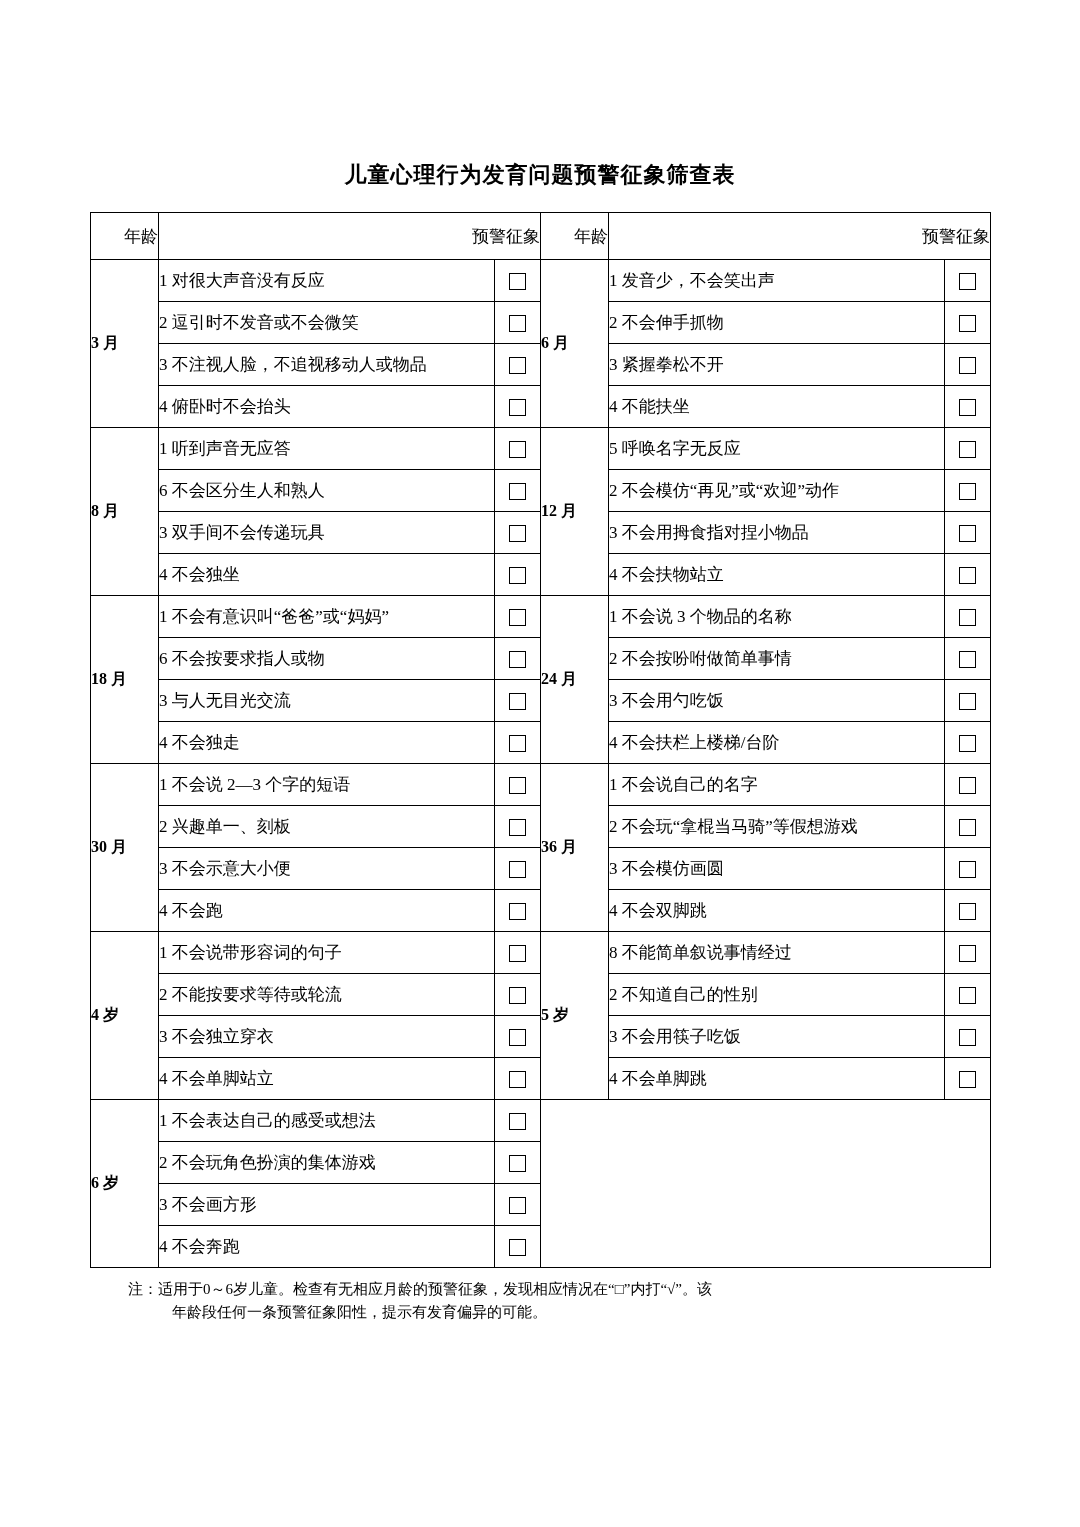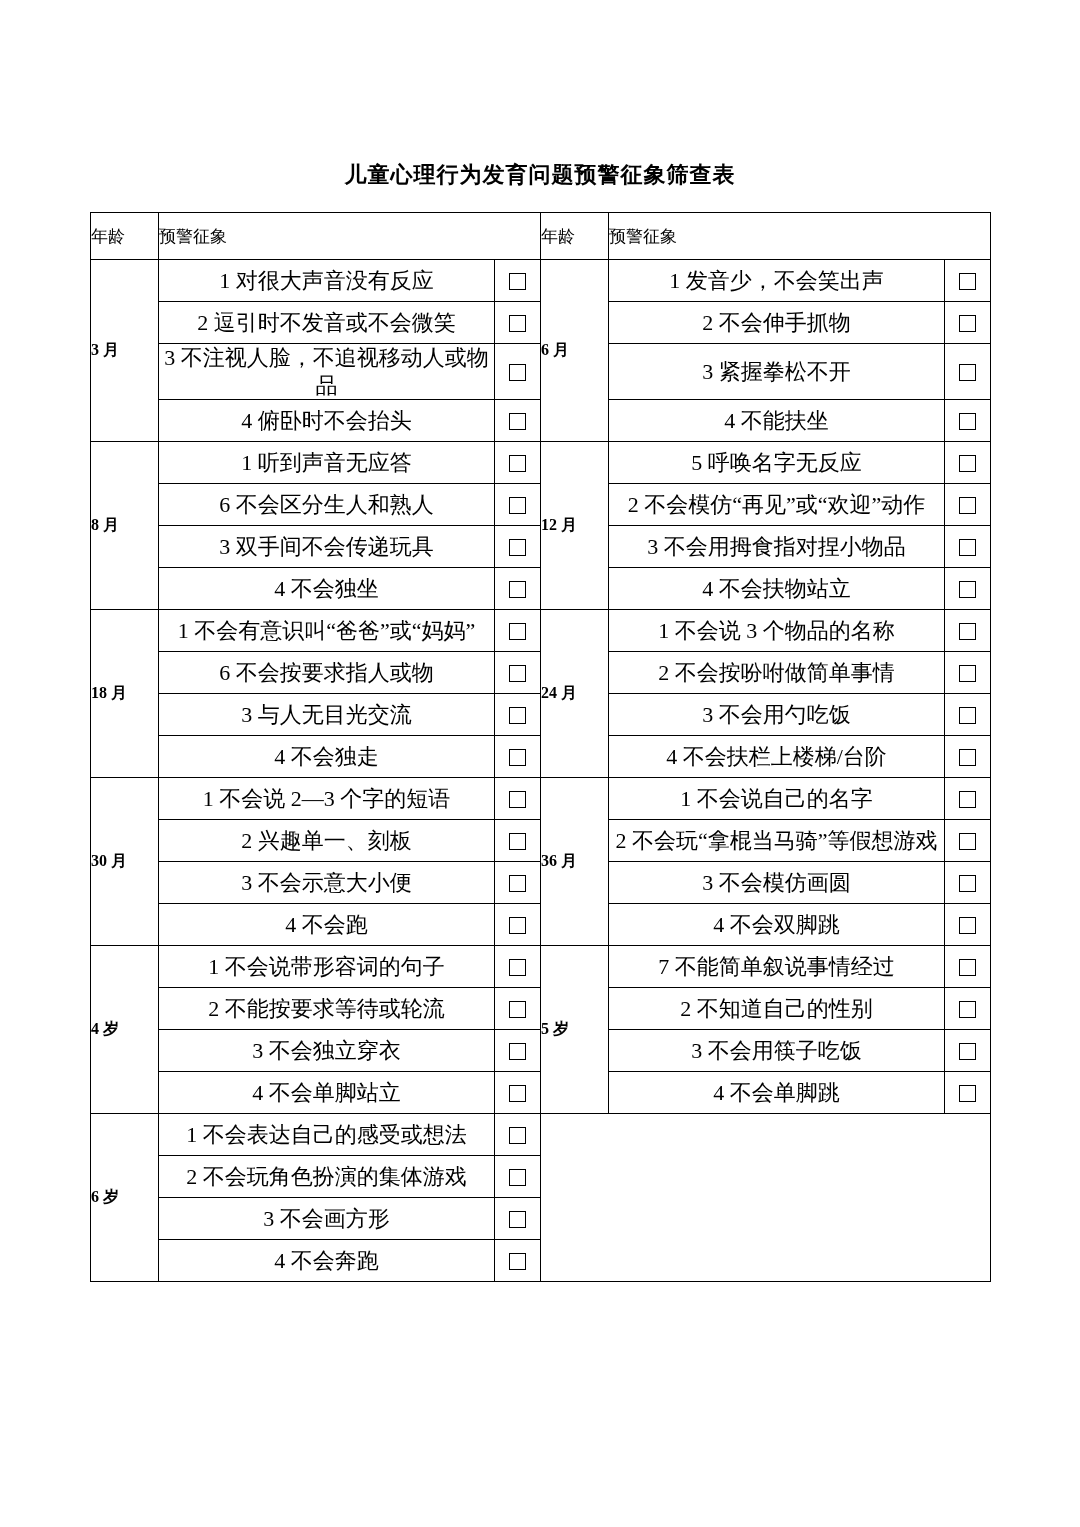--- a/index.html
+++ b/index.html
@@ -36,39 +36,38 @@
     table-layout: fixed;
   }
   table.screening td, table.screening th {
     border: 1px solid #000000;
     padding: 0;
   }
   th.hdr {
     font-size: 17px;
     font-weight: normal;
     height: 46px;
-    text-align: left;
+    text-align: right;
     vertical-align: middle;
   }
   th.hdr-age { width: 68px; }
   th.hdr-sign { width: 382px; }
   td.age-cell {
     width: 68px;
     text-align: left;
     vertical-align: middle;
     font-size: 16px;
     font-weight: bold;
   }
   td.item-cell {
-    font-size: 22px;
+    font-size: 17px;
     height: 41px;
     padding-left: 10px;
     vertical-align: middle;
     line-height: 1.25;
-    text-align: center;
   }
   td.box-cell {
     width: 46px;
     text-align: center;
     vertical-align: middle;
   }
   td.empty-cell {
     border: 1px solid #000000;
   }
   .chk {
@@ -226,21 +225,21 @@
           <td class="item-cell">4 不会跑</td>
           <td class="box-cell"><span class="chk"></span></td>
           <td class="item-cell">4 不会双脚跳</td>
           <td class="box-cell"><span class="chk"></span></td>
         </tr>
         <tr>
           <td class="age-cell" rowspan="4">4 岁</td>
           <td class="item-cell">1 不会说带形容词的句子</td>
           <td class="box-cell"><span class="chk"></span></td>
           <td class="age-cell" rowspan="4">5 岁</td>
-          <td class="item-cell">7 不能简单叙说事情经过</td>
+          <td class="item-cell">8 不能简单叙说事情经过</td>
           <td class="box-cell"><span class="chk"></span></td>
         </tr>
         <tr>
           <td class="item-cell">2 不能按要求等待或轮流</td>
           <td class="box-cell"><span class="chk"></span></td>
           <td class="item-cell">2 不知道自己的性别</td>
           <td class="box-cell"><span class="chk"></span></td>
         </tr>
         <tr>
           <td class="item-cell">3 不会独立穿衣</td>
@@ -268,14 +267,18 @@
           <td class="item-cell">3 不会画方形</td>
           <td class="box-cell"><span class="chk"></span></td>
         </tr>
         <tr>
           <td class="item-cell">4 不会奔跑</td>
           <td class="box-cell"><span class="chk"></span></td>
         </tr>
       </tbody>
   </table>
 
+  <div class="note">
+    <span class="note-label">注：</span><span>适用于0～6岁儿童。检查有无相应月龄的预警征象，发现相应情况在“□”内打“√”。该</span>
+    <span class="note-line2">年龄段任何一条预警征象阳性，提示有发育偏异的可能。</span>
+  </div>
 
 </div>
 
 </body></html>

